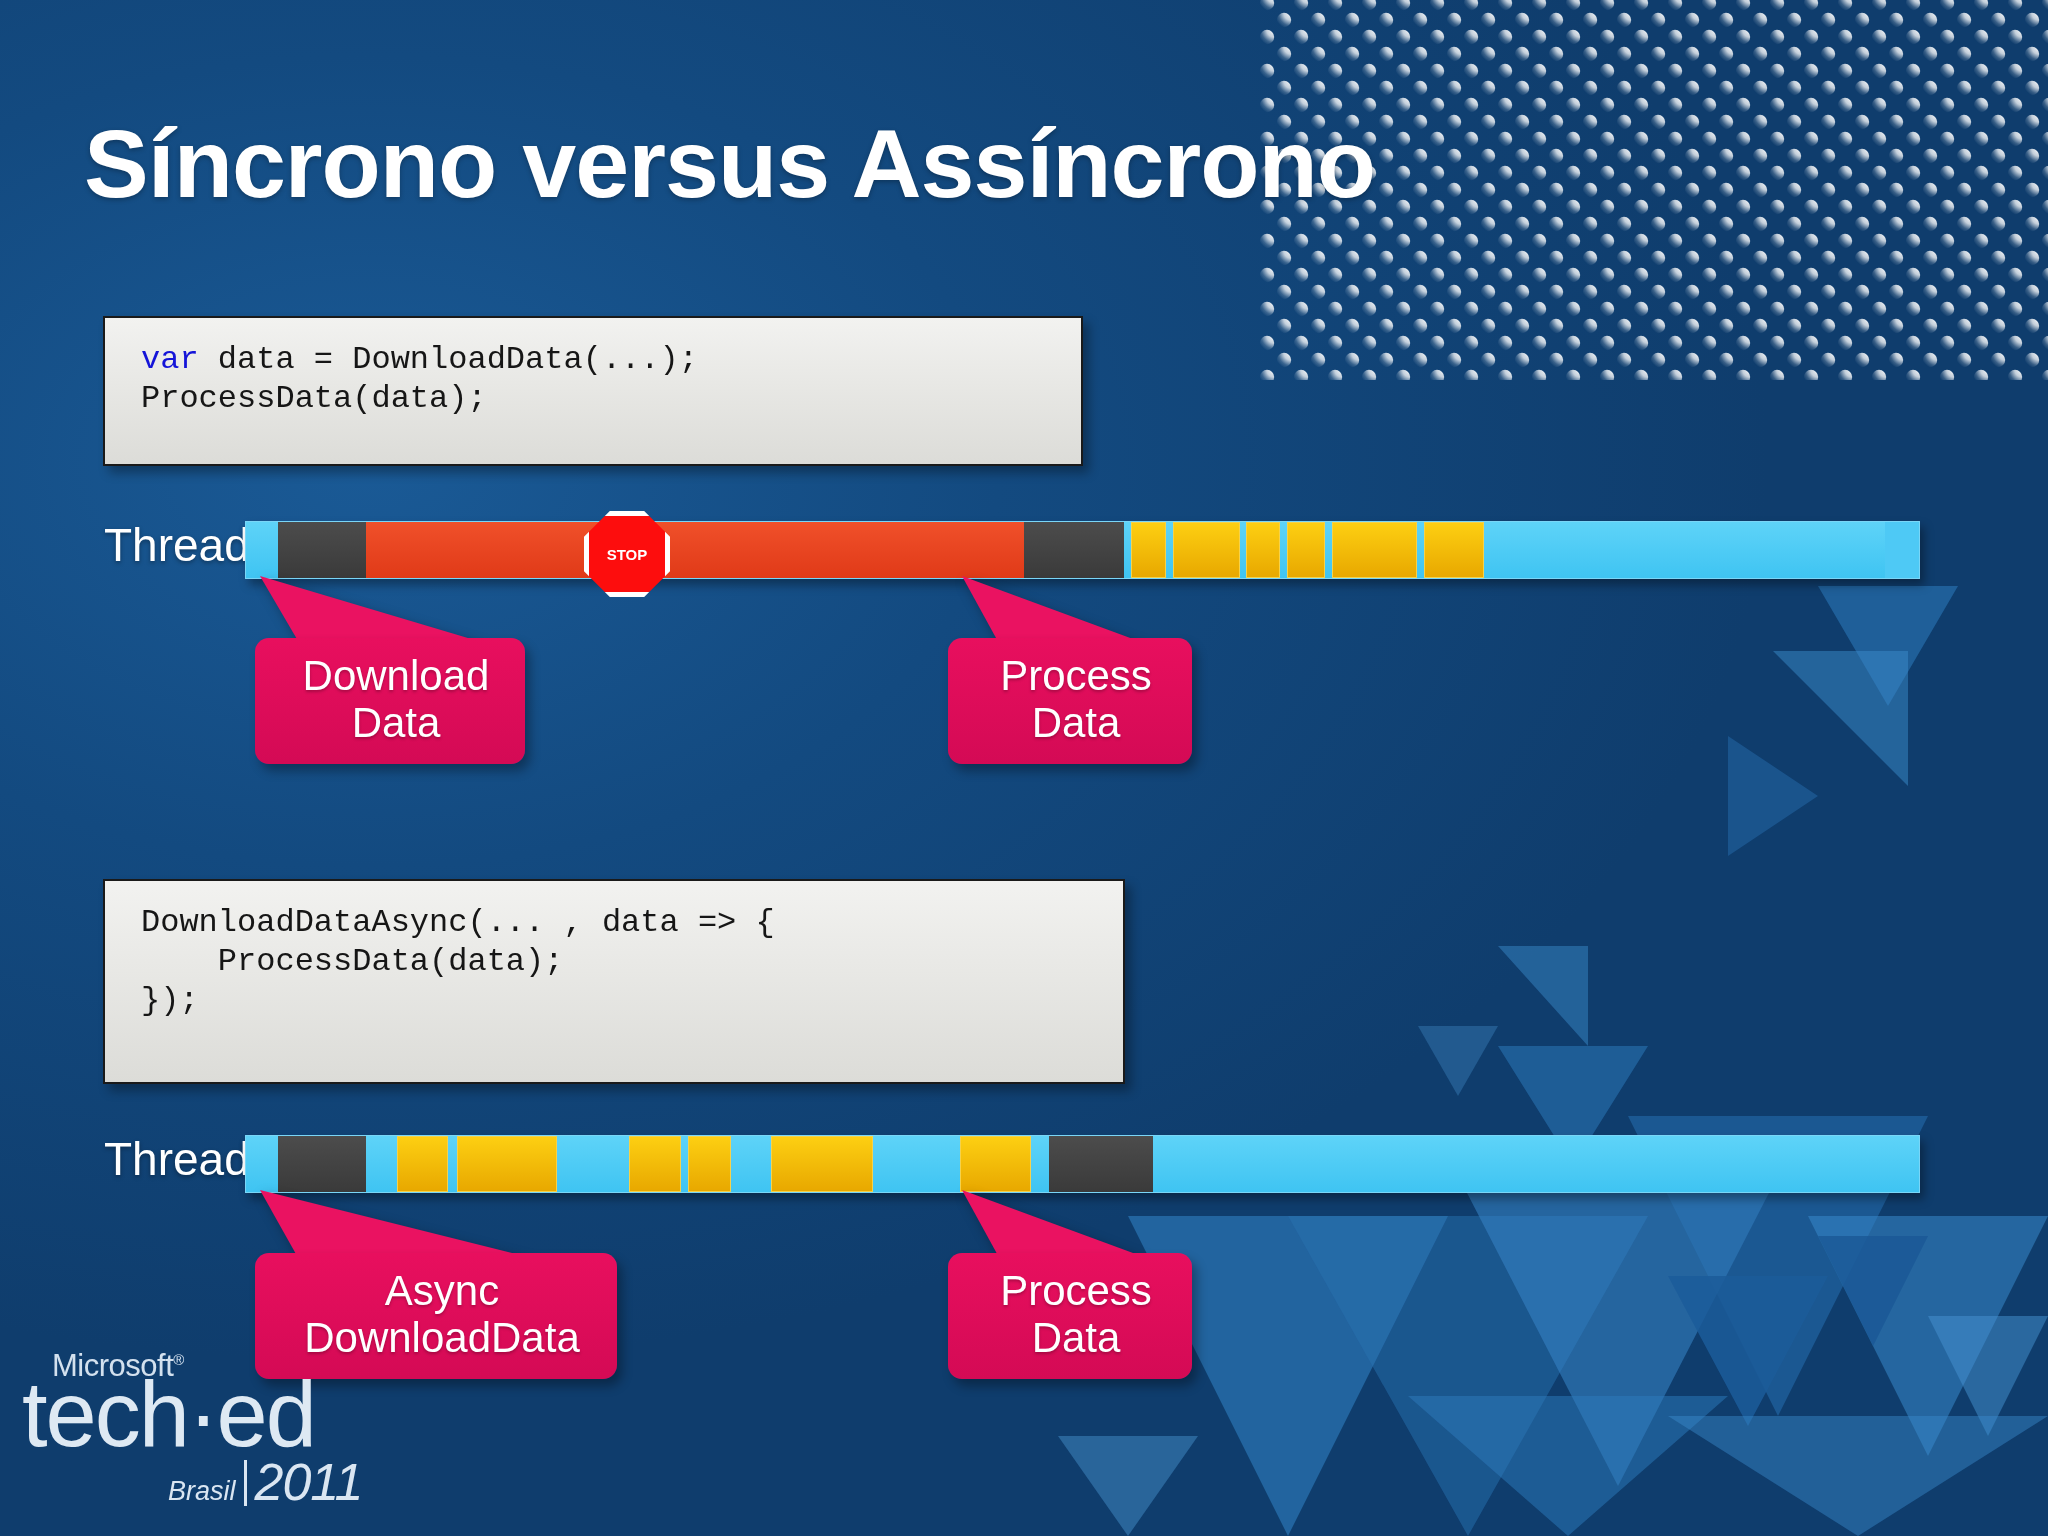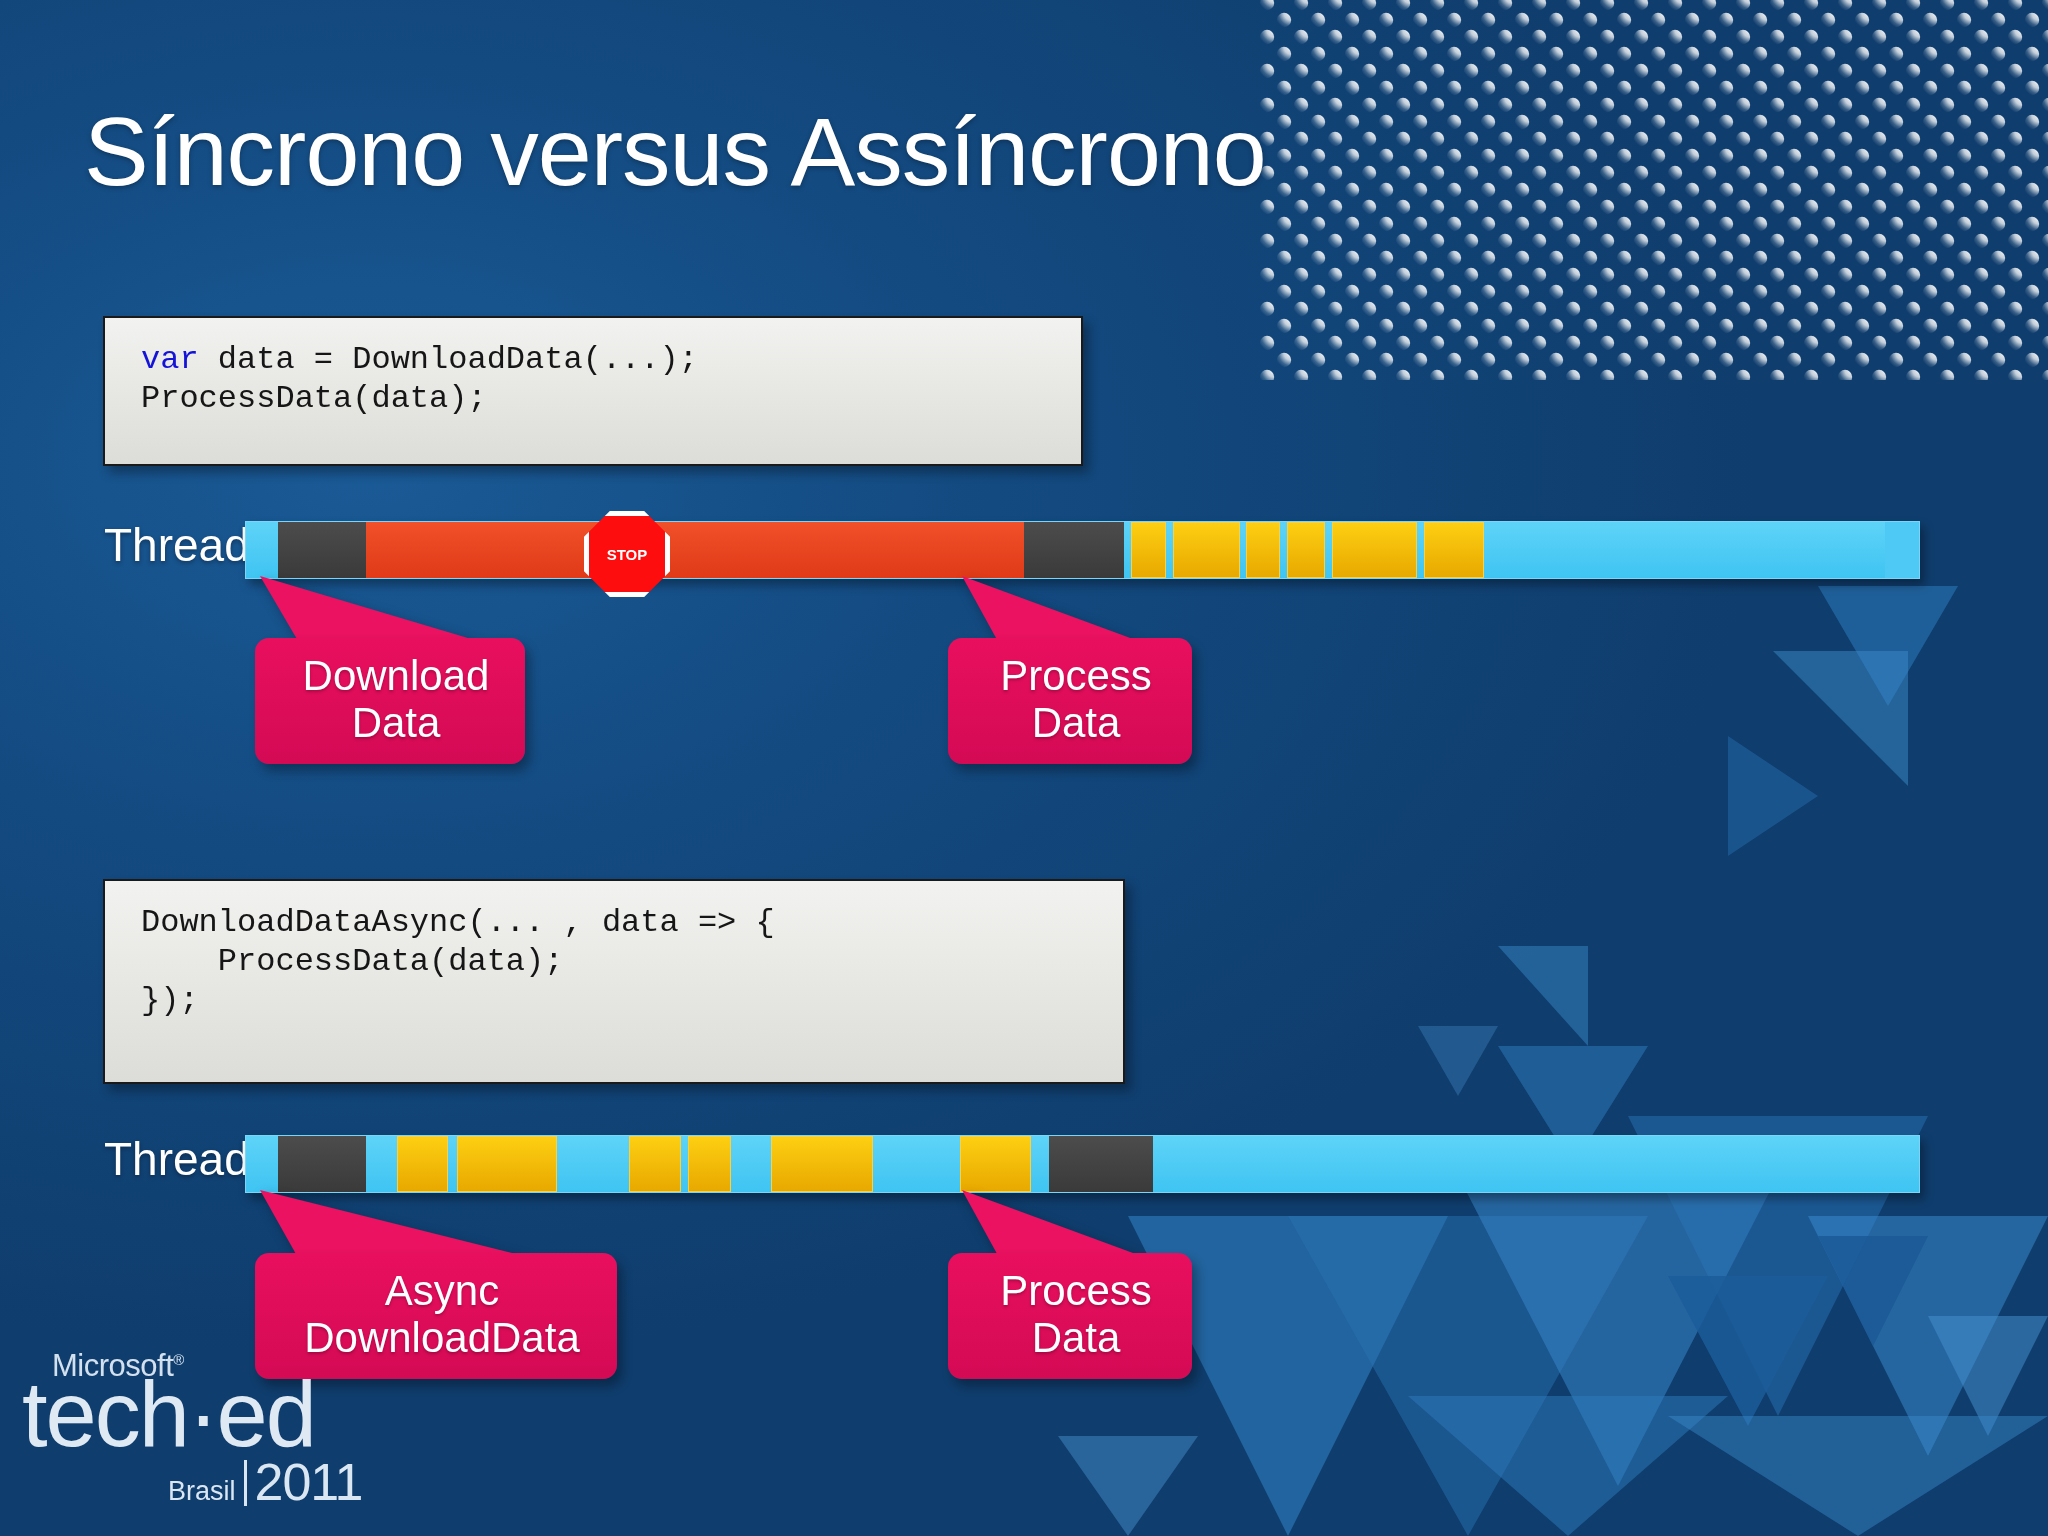--- a/index.html
+++ b/index.html
@@ -35,23 +35,23 @@
     bottom: 0;
     width: 1020px;
     height: 980px;
     pointer-events: none;
   }
 
   
   .slide-title {
     position: absolute;
     left: 84px;
-    top: 96px;
+    top: 108px;
     font-size: 97px;
-    font-weight: 400;
+    font-weight: 700;
     color: #ffffff;
     letter-spacing: -1px;
     white-space: nowrap;
     text-shadow: 0 2px 5px rgba(0,0,0,0.28);
   }
 
   
   .code-box {
     position: absolute;
     background: linear-gradient(180deg, #f2f2f0 0%, #e9e9e6 40%, #dcdcd8 100%);
@@ -165,20 +165,21 @@
     margin-left: 4px;
     color: #eaf3fb;
     line-height: 1;
   }
   .logo-bottom {
     margin-top: -8px;
     margin-left: 150px;
     display: flex;
     align-items: baseline;
     color: #e6f0fa;
+    font-style: italic;
   }
   .logo-brasil { font-size: 27px; font-weight: 500; }
   .logo-bar {
     display: inline-block;
     width: 3px;
     height: 46px;
     background: #e6f0fa;
     margin: 0 8px;
     position: relative;
     top: 6px;

